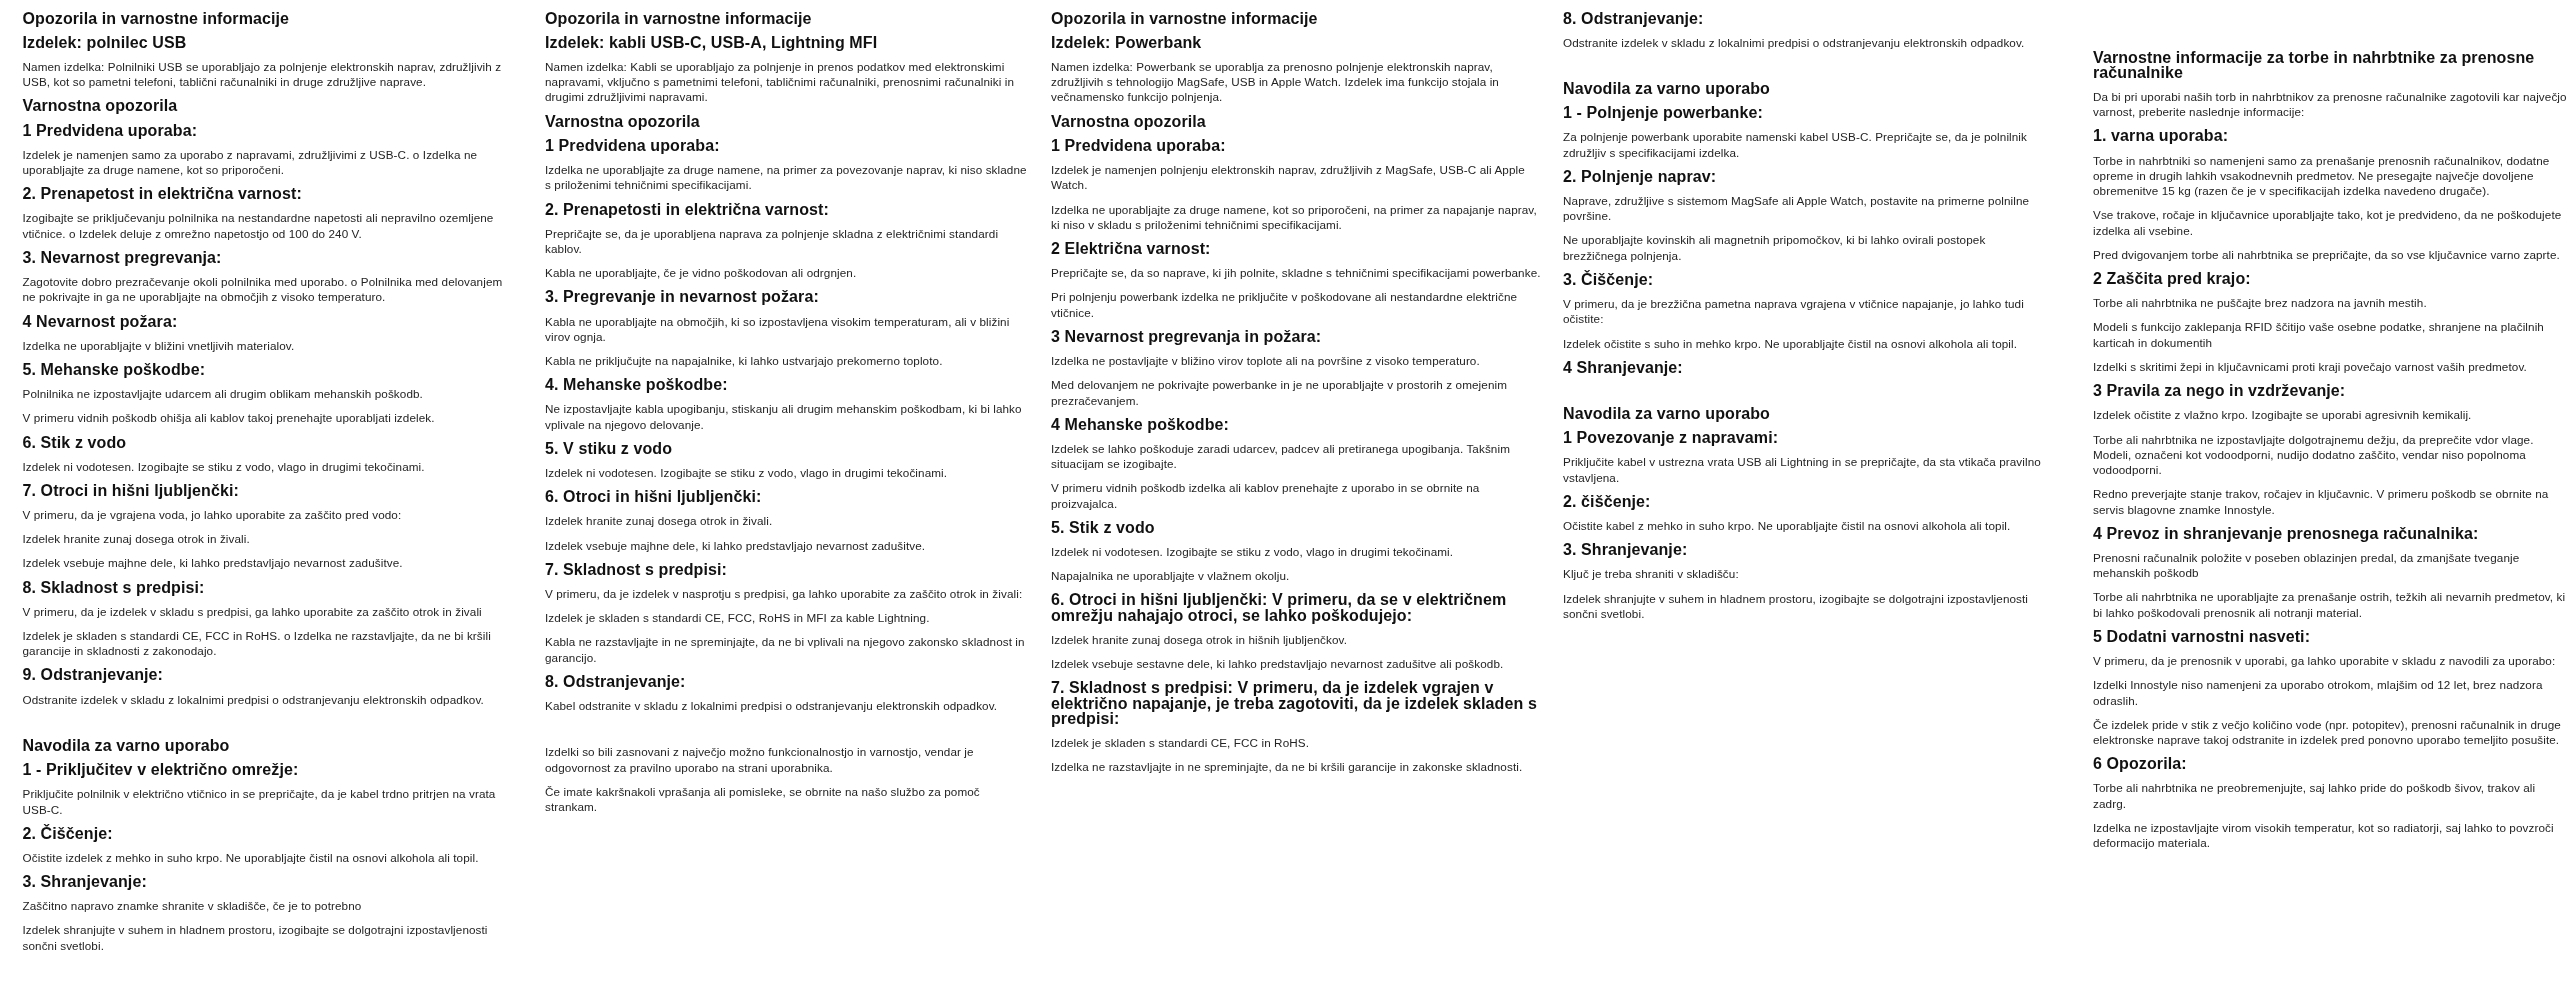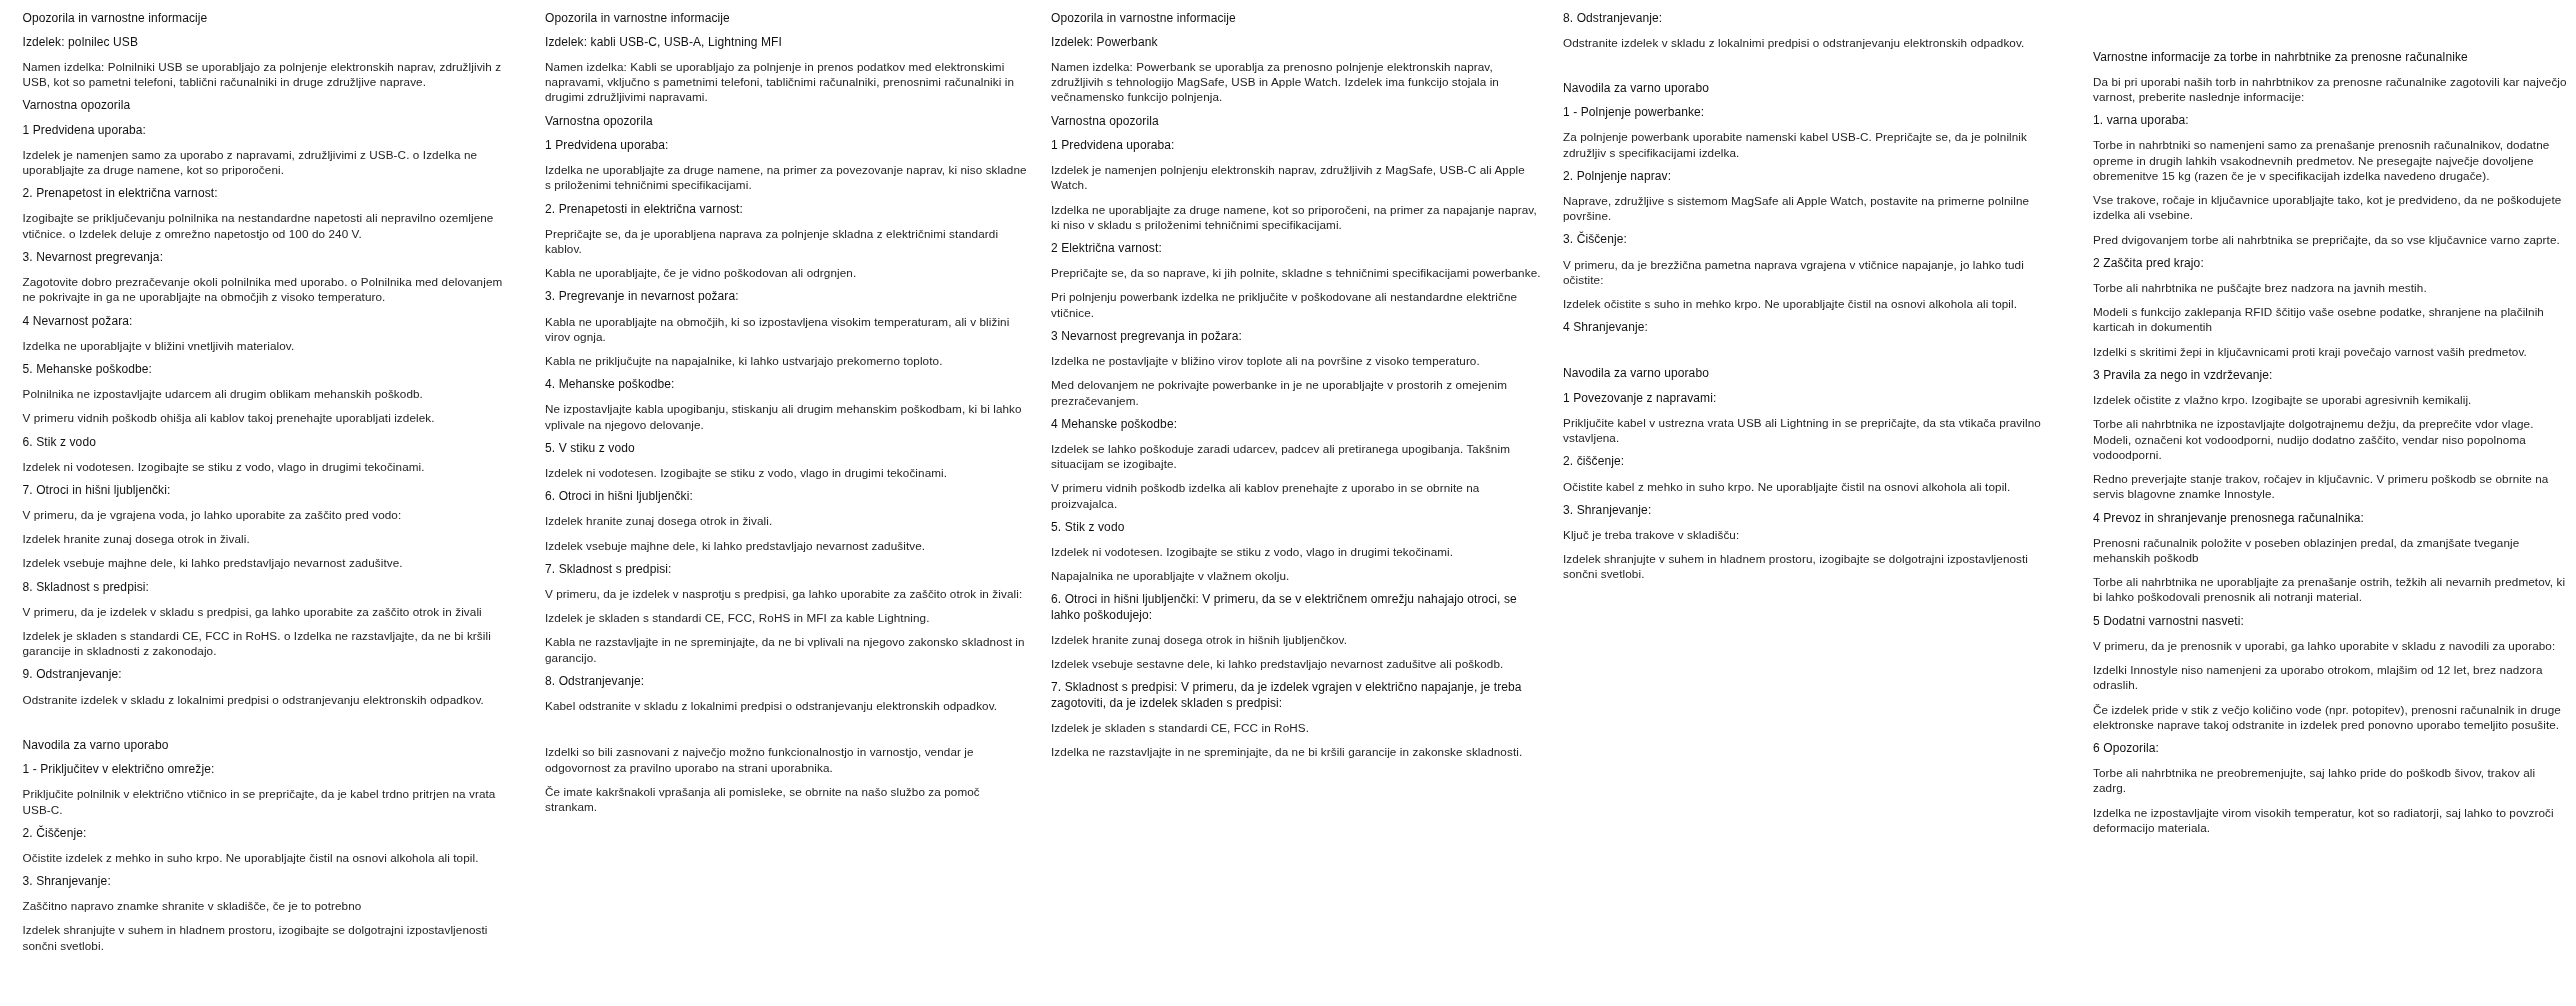--- a/index.html
+++ b/index.html
@@ -4,21 +4,21 @@
 <style>
   html,body{margin:0;padding:0;background:#ffffff;}
   body{width:2576px;height:1006px;font-family:"Liberation Sans",sans-serif;}
   .page{position:relative;width:2576px;height:1006px;overflow:hidden;background:#ffffff;}
   .col{position:absolute;top:10.5px;}
   .col-1{left:22.5px;width:485px;}
   .col-2{left:545px;width:488px;}
   .col-3{left:1051px;width:491px;}
   .col-4{left:1563px;width:486px;}
   .col-5{left:2093px;width:475px;margin-top:39px;}
-  .col h2{font-size:12px;line-height:15.3px;margin:0 0 8.9px 0;font-weight:400;color:#111111;letter-spacing:0.1px;}
+  .col h2{font-size:16px;line-height:15.3px;margin:0 0 8.9px 0;font-weight:700;color:#111111;letter-spacing:0.1px;}
   .col p{font-size:11.7px;line-height:15.3px;margin:0 0 8.9px 0;font-weight:400;color:#242424;letter-spacing:0.1px;}
   .gap{height:22px;}
 </style>
 </head>
 <body>
 
 <div class="page">
   <section class="col col-1">
       <h2>Opozorila in varnostne informacije</h2>
       <h2>Izdelek: polnilec USB</h2>
@@ -115,32 +115,33 @@
     </section>
   <section class="col col-4">
       <h2>8. Odstranjevanje:</h2>
       <p>Odstranite izdelek v skladu z lokalnimi predpisi o odstranjevanju elektronskih odpadkov.</p>
       <div class="gap"></div>
       <h2>Navodila za varno uporabo</h2>
       <h2>1 - Polnjenje powerbanke:</h2>
       <p>Za polnjenje powerbank uporabite namenski kabel USB-C. Prepričajte se, da je polnilnik združljiv s specifikacijami izdelka.</p>
       <h2>2. Polnjenje naprav:</h2>
       <p>Naprave, združljive s sistemom MagSafe ali Apple Watch, postavite na primerne polnilne površine.</p>
+      <p>Ne uporabljajte kovinskih ali magnetnih pripomočkov, ki bi lahko ovirali postopek brezžičnega polnjenja.</p>
       <h2>3. Čiščenje:</h2>
       <p>V primeru, da je brezžična pametna naprava vgrajena v vtičnice napajanje, jo lahko tudi očistite:</p>
       <p>Izdelek očistite s suho in mehko krpo. Ne uporabljajte čistil na osnovi alkohola ali topil.</p>
       <h2>4 Shranjevanje:</h2>
       <div class="gap"></div>
       <h2>Navodila za varno uporabo</h2>
       <h2>1 Povezovanje z napravami:</h2>
       <p>Priključite kabel v ustrezna vrata USB ali Lightning in se prepričajte, da sta vtikača pravilno vstavljena.</p>
       <h2>2. čiščenje:</h2>
       <p>Očistite kabel z mehko in suho krpo. Ne uporabljajte čistil na osnovi alkohola ali topil.</p>
       <h2>3. Shranjevanje:</h2>
-      <p>Ključ je treba trakove v skladišču:</p>
+      <p>Ključ je treba shraniti v skladišču:</p>
       <p>Izdelek shranjujte v suhem in hladnem prostoru, izogibajte se dolgotrajni izpostavljenosti sončni svetlobi.</p>
     </section>
   <section class="col col-5">
       <h2>Varnostne informacije za torbe in nahrbtnike za prenosne računalnike</h2>
       <p>Da bi pri uporabi naših torb in nahrbtnikov za prenosne računalnike zagotovili kar največjo varnost, preberite naslednje informacije:</p>
       <h2>1. varna uporaba:</h2>
       <p>Torbe in nahrbtniki so namenjeni samo za prenašanje prenosnih računalnikov, dodatne opreme in drugih lahkih vsakodnevnih predmetov. Ne presegajte največje dovoljene obremenitve 15 kg (razen če je v specifikacijah izdelka navedeno drugače).</p>
       <p>Vse trakove, ročaje in ključavnice uporabljajte tako, kot je predvideno, da ne poškodujete izdelka ali vsebine.</p>
       <p>Pred dvigovanjem torbe ali nahrbtnika se prepričajte, da so vse ključavnice varno zaprte.</p>
       <h2>2 Zaščita pred krajo:</h2>

